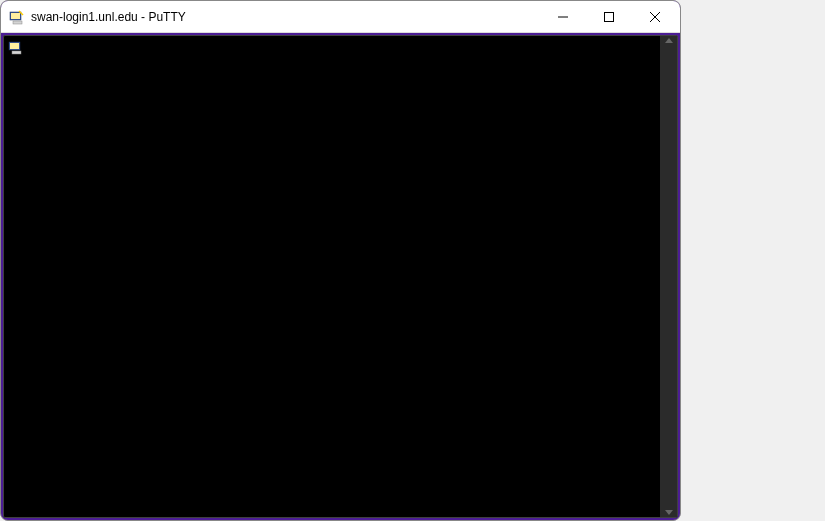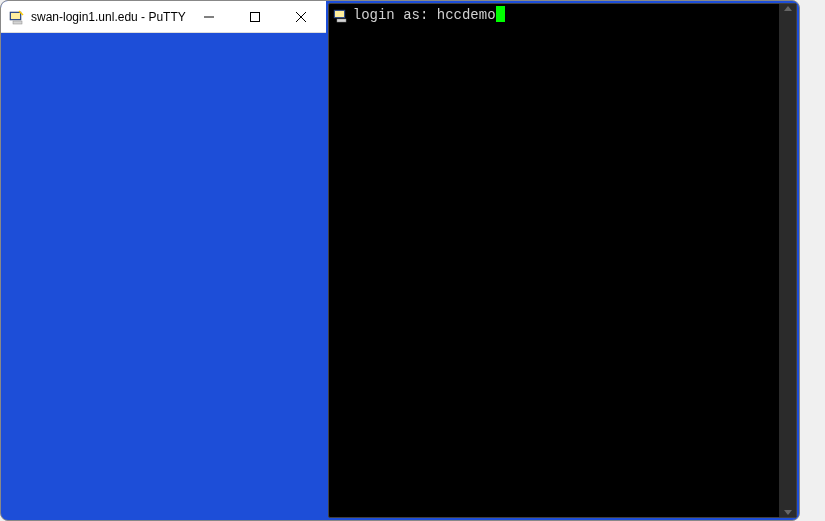--- a/index.html
+++ b/index.html
@@ -8,27 +8,27 @@
       box-sizing: border-box;
     }
     body {
       width: 825px;
       height: 521px;
       background: #f0f0f0;
       font-family: "Segoe UI", Tahoma, sans-serif;
       overflow: hidden;
     }
     .window {
-      width: 800px;
+      width: 681px;
       height: 521px;
-      background: #1d4ed8;
+      background: #4c1d95;
       border: 1px solid #888;
       border-radius: 8px;
       display: flex;
-      flex-direction: row;
+      flex-direction: column;
       overflow: hidden;
     }
     .titlebar {
       height: 32px;
       background: #ffffff;
       display: flex;
       align-items: center;
       padding: 0 2px 0 8px;
       border-bottom: 1px solid #ddd;
       flex-shrink: 0;
@@ -168,24 +168,19 @@
 
   <div class="terminal-body">
     <div class="terminal-content">
       <span class="security-icon">
         <svg viewBox="0 0 16 16">
           <rect x="1" y="3" width="11" height="8" fill="#3b5998" stroke="#1a2f5a" stroke-width="0.5"></rect>
           <rect x="2" y="4" width="9" height="6" fill="#ffef9e"></rect>
           <rect x="4" y="12" width="9" height="3" fill="#d4d4d4" stroke="#888" stroke-width="0.5"></rect>
         </svg>
       </span>
-      <div class="prompt-line">
-        <span class="prompt-text">login as: </span>
-        <span class="user-input">hccdemo</span>
-        <span class="cursor"></span>
-      </div>
     </div>
     <div class="scrollbar">
       <div class="scroll-arrow up"></div>
       <div class="scroll-arrow down"></div>
     </div>
   </div>
 </div>
 
 </body></html>

